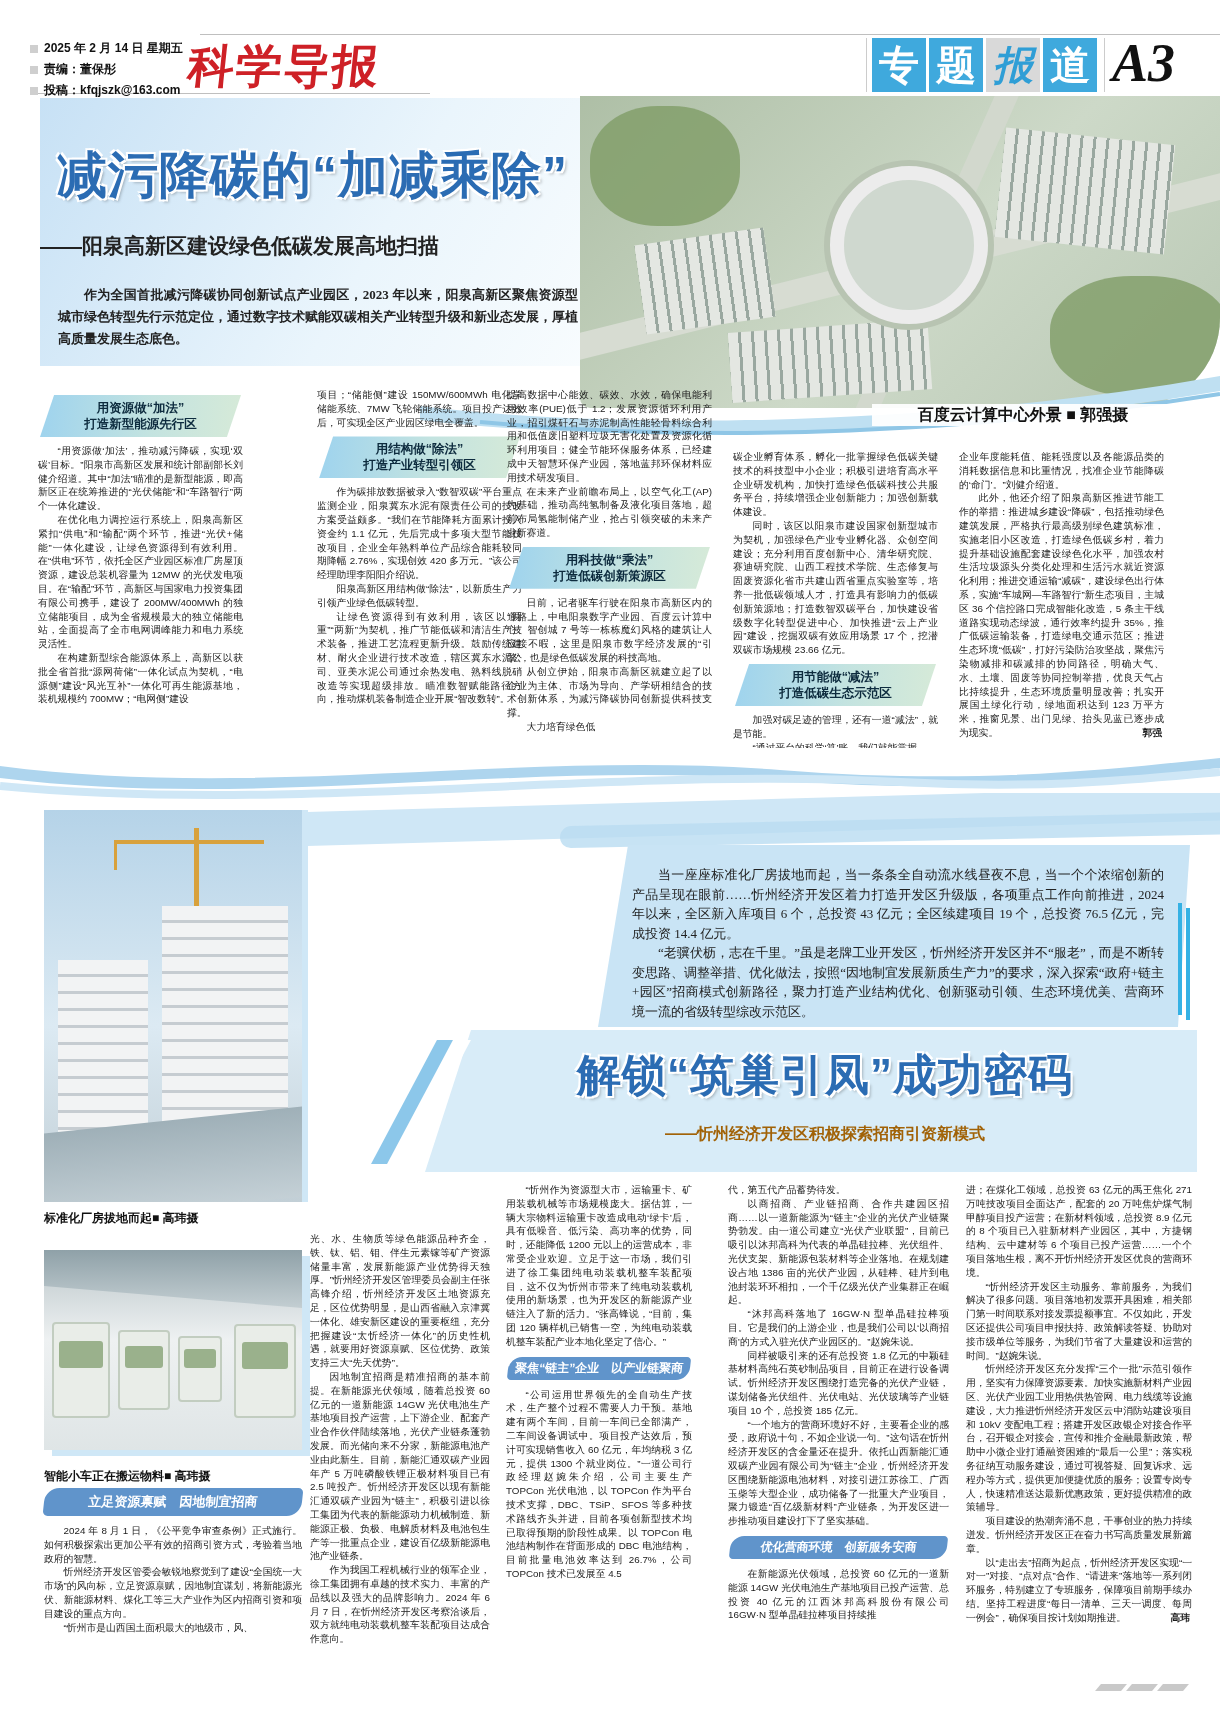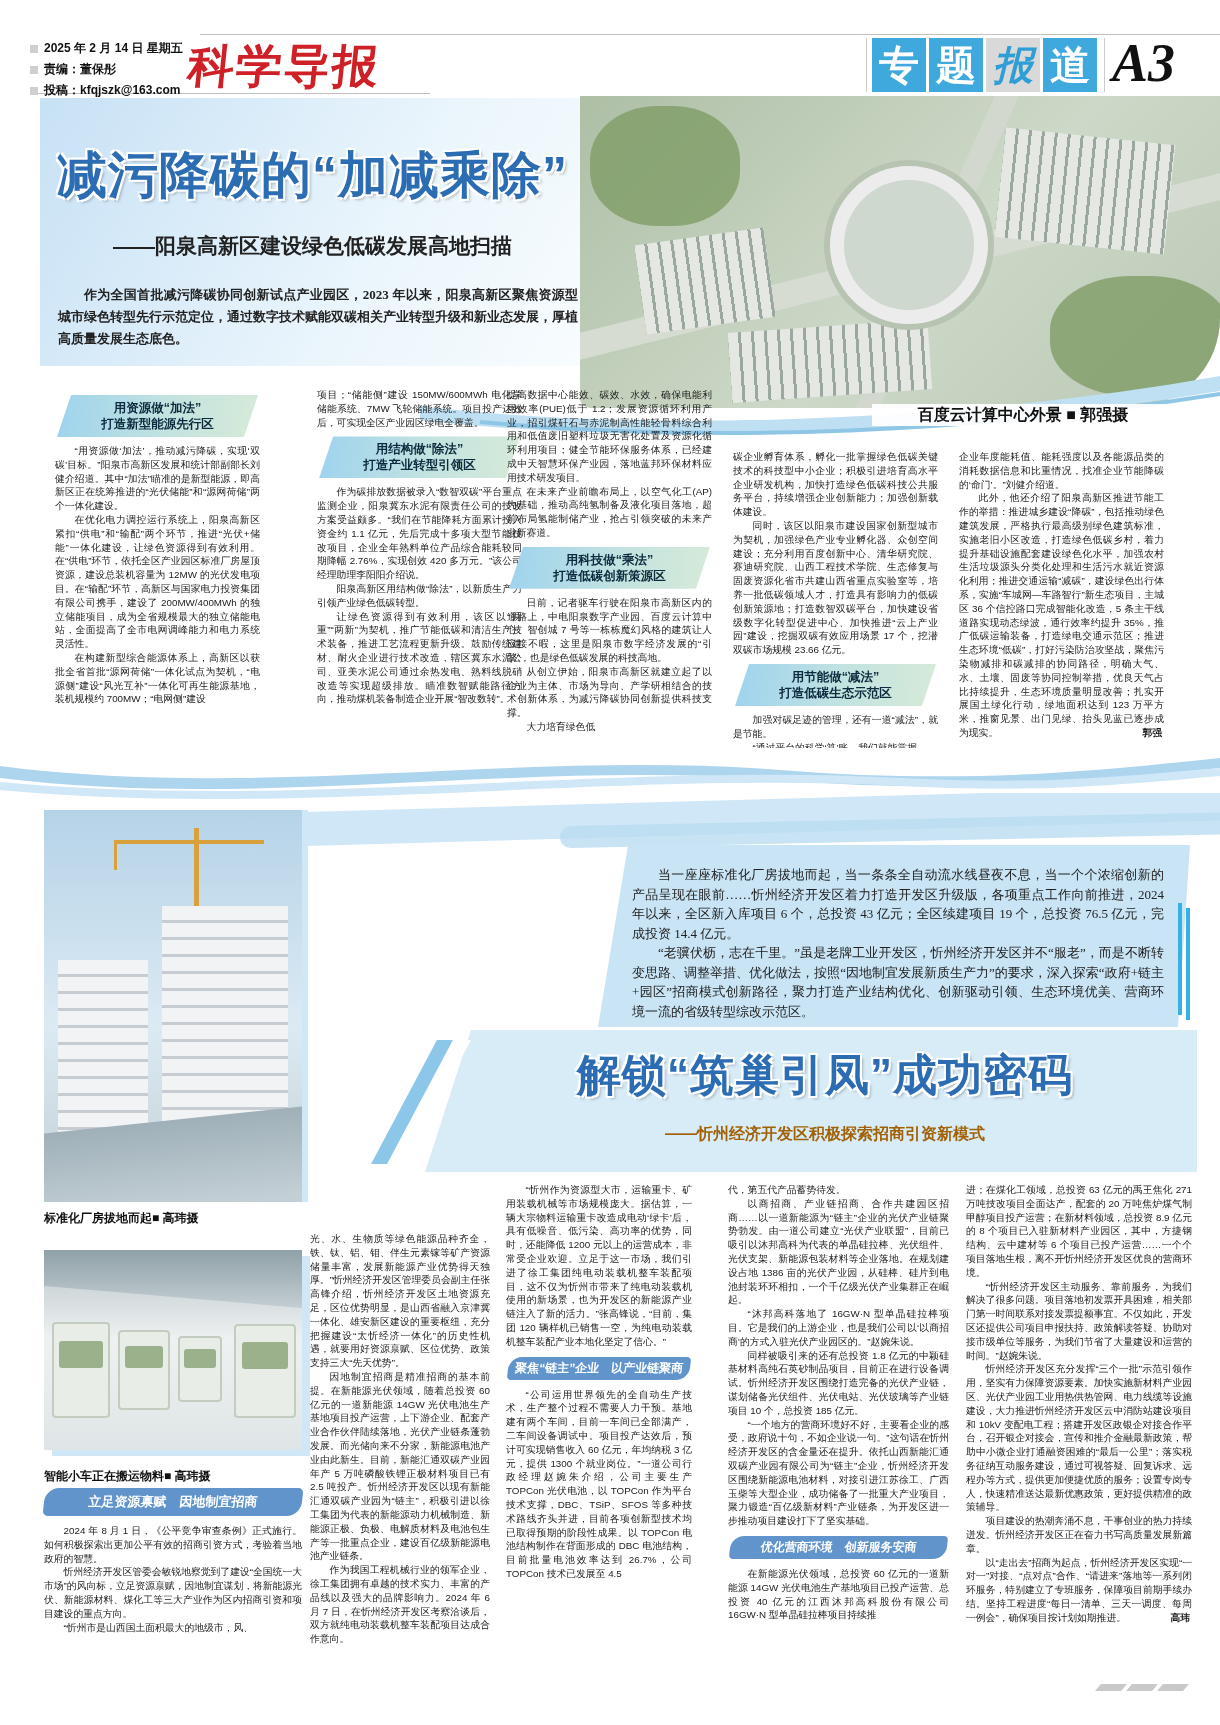--- a/index.html
+++ b/index.html
@@ -20,21 +20,21 @@
   .tile.blue{background:#3fa9dd;color:#fff;}
   .tile.gray{background:#d9d9d9;color:#2f9ed6;font-family:"DejaVu Serif",serif;font-style:italic;}
   .pageno{position:absolute;left:1112px;top:32px;font-family:"Liberation Serif",serif;
           font-weight:bold;font-size:54px;color:#111;font-style:italic;}
   
   .a1-bg{position:absolute;left:40px;top:98px;width:545px;height:268px;
          background:linear-gradient(120deg,#c7e1f5 0%,#eaf5fc 60%,#f8fcfe 100%);}
   .a1-headline{position:absolute;left:40px;top:142px;width:545px;text-align:center;
                font-size:50px;font-weight:bold;color:#2b6cb3;letter-spacing:1px;
                text-shadow:2px 2px 0 #fff,-2px 2px 0 #fff,2px -2px 0 #fff,-2px -2px 0 #fff,3px 3px 3px rgba(0,0,0,.25);}
-  .a1-sub{position:absolute;left:40px;top:232px;width:545px;text-align:center;
+  .a1-sub{position:absolute;left:40px;top:232px;width:545px;
           font-size:21px;font-weight:bold;color:#222;}
   .a1-intro{position:absolute;left:58px;top:284px;width:520px;font-family:"Liberation Serif",serif;
             font-size:13px;font-weight:bold;line-height:22px;color:#222;text-align:justify;}
   .a1-intro p{margin:0;text-indent:2em;}
   
   .a1-photo{position:absolute;left:580px;top:96px;width:640px;height:312px;overflow:hidden;
             border-radius:0 0 90px 10px;background:linear-gradient(135deg,#aebfa6,#cdd9c8 55%,#b9c8b4);}
   .road1{position:absolute;left:-40px;top:150px;width:780px;height:26px;background:#d7dcd2;transform:rotate(-14deg);}
   .road2{position:absolute;left:340px;top:-40px;width:22px;height:420px;background:#d2d8cd;transform:rotate(24deg);}
   .ring{position:absolute;left:250px;top:70px;width:130px;height:130px;border-radius:50%;
@@ -144,24 +144,24 @@
     <path d="M60,86 C300,108 560,96 800,58" stroke="#8fc6e6" stroke-width="4" fill="none"></path>
   </svg>
   <div class="a1-caption">百度云计算中心外景 ■ 郭强摄</div>
 
   <div class="a1-headline">减污降碳的“加减乘除”</div>
   <div class="a1-sub">——阳泉高新区建设绿色低碳发展高地扫描</div>
   <div class="a1-intro">
       <p>作为全国首批减污降碳协同创新试点产业园区，2023 年以来，阳泉高新区聚焦资源型城市绿色转型先行示范定位，通过数字技术赋能双碳相关产业转型升级和新业态发展，厚植高质量发展生态底色。</p>
     </div>
 
-  <div class="col" style="left:55px;top:388px;width:205px;height:360px;">
+  <div class="col" style="left:38px;top:388px;width:205px;height:360px;">
       <div class="sec-banner grad">用资源做“加法”
 打造新型能源先行区</div>
-      <p>“用资源做‘加法’，推动减污降碳，实现‘双碳’目标。”阳泉市高新区发展和统计部副部长刘健介绍道。其中“加法”瞄准的是新型能源，即高新区正在统筹推进的“光伏储能”和“源网荷储”两个一体化建设。</p>
+      <p>“用资源做‘加法’，推动减污降碳，实现‘双碳’目标。”阳泉市高新区发展和统计部副部长刘健介绍道。其中“加法”瞄准的是新型能源，即高新区正在统筹推进的“光伏储能”和“车路智行”两个一体化建设。</p>
       <p>在优化电力调控运行系统上，阳泉高新区紧扣“供电”和“输配”两个环节，推进“光伏+储能”一体化建设，让绿色资源得到有效利用。在“供电”环节，依托全区产业园区标准厂房屋顶资源，建设总装机容量为 12MW 的光伏发电项目。在“输配”环节，高新区与国家电力投资集团有限公司携手，建设了 200MW/400MWh 的独立储能项目，成为全省规模最大的独立储能电站，全面提高了全市电网调峰能力和电力系统灵活性。</p>
       <p>在构建新型综合能源体系上，高新区以获批全省首批“源网荷储”一体化试点为契机，“电源侧”建设“风光互补”一体化可再生能源基地，装机规模约 700MW；“电网侧”建设</p>
     </div>
   <div class="col" style="left:288px;top:388px;width:205px;height:360px;margin-left:29px;">
       <p class="cont">项目；“储能侧”建设 150MW/600MWh 电化学储能系统、7MW 飞轮储能系统。项目投产达效后，可实现全区产业园区绿电全覆盖。</p>
       <div class="sec-banner grad">用结构做“除法”
 打造产业转型引领区</div>
       <p>作为碳排放数据被录入“数智双碳”平台重点监测企业，阳泉冀东水泥有限责任公司的技改方案受益颇多。“我们在节能降耗方面累计投入资金约 1.1 亿元，先后完成十多项大型节能技改项目，企业全年熟料单位产品综合能耗较同期降幅 2.76%，实现创效 420 多万元。”该公司经理助理李阳阳介绍说。</p>
       <p>阳泉高新区用结构做“除法”，以新质生产力引领产业绿色低碳转型。</p>
       <p>让绿色资源得到有效利用，该区以“两重”“两新”为契机，推广节能低碳和清洁生产技术装备，推进工艺流程更新升级。鼓励传统建材、耐火企业进行技术改造，辖区冀东水泥公司、亚美水泥公司通过余热发电、熟料线脱硝改造等实现超级排放。瞄准数智赋能路径方向，推动煤机装备制造企业开展“智改数转”。</p>

